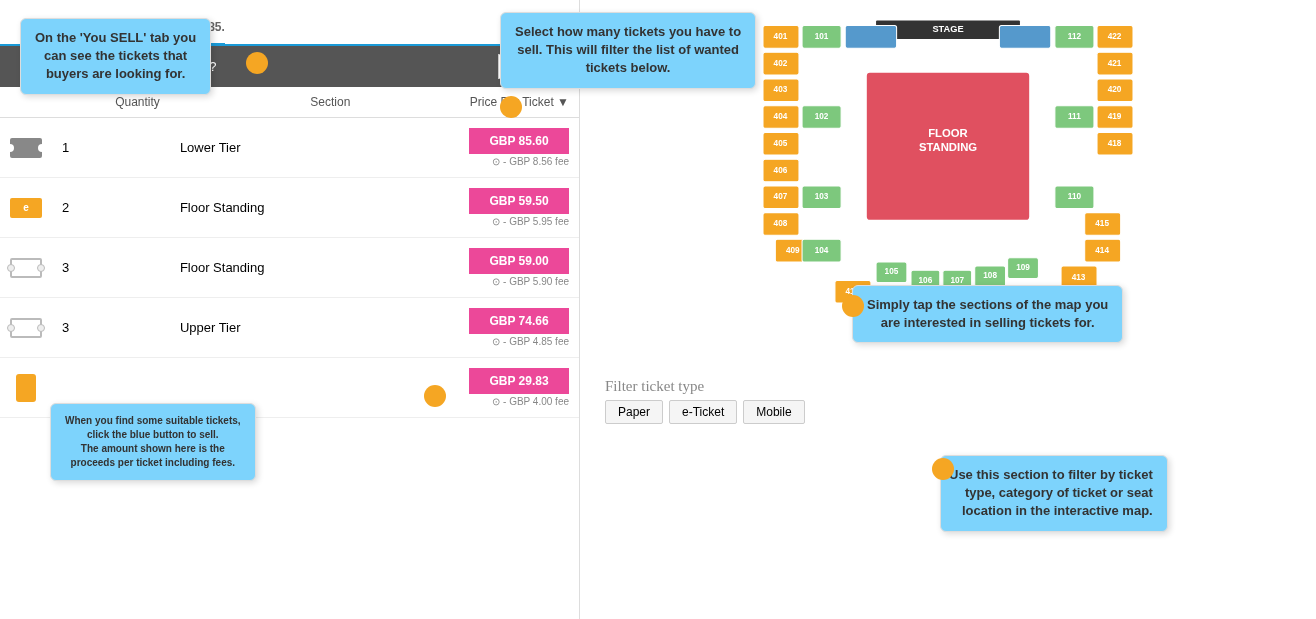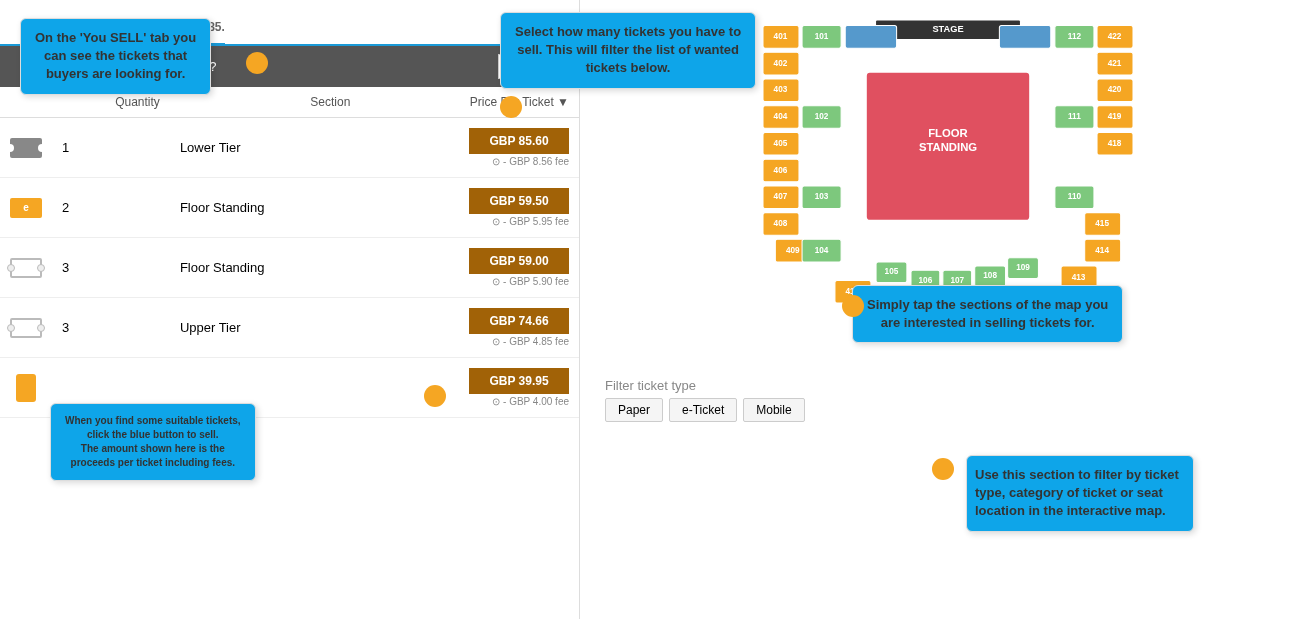--- a/index.html
+++ b/index.html
@@ -106,21 +106,21 @@
       border-bottom: 1px solid #eee;
     }
 
     .tickets-table tbody td {
       padding: 10px 10px;
       font-size: 13px;
       vertical-align: middle;
     }
 
     .price-btn {
-      background: #a16207;
+      background: #ec4899;
       color: white;
       border: none;
       padding: 6px 10px;
       font-size: 12px;
       font-weight: bold;
       cursor: pointer;
       text-align: center;
       min-width: 100px;
       display: block;
       margin-left: auto;
@@ -150,23 +150,24 @@
       position: relative;
     }
 
     
     .filter-section {
       margin-top: 8px;
       padding: 0 10px;
     }
 
     .filter-label {
-      font-size: 13px;
+      font-size: 15px;
       color: #888;
       margin-bottom: 5px;
+      font-family: Liberation Serif, serif;
     }
 
     .filter-buttons {
       display: flex;
       gap: 6px;
       flex-wrap: wrap;
       margin-bottom: 8px;
     }
 
     .filter-btn {
@@ -187,21 +188,21 @@
     }
 
     .badge-floor { background: #e8a0a8; color: #333; border: 1px solid #d08088; }
     .badge-lower { background: #a8d8a8; color: #333; border: 1px solid #88c088; }
     .badge-deck { background: #a8c8e8; color: #333; border: 1px solid #88a8d0; }
     .badge-upper { background: #f5d890; color: #333; border: 1px solid #e0c070; }
 
     
     .tooltip {
       position: absolute;
-      background: #0ea5e9;
+      background: #7dd3fc;
       border: 1px solid #ddd;
       border-radius: 6px;
       padding: 10px 14px;
       font-size: 13px;
       font-weight: bold;
       color: #333;
       line-height: 1.4;
       z-index: 100;
       box-shadow: 2px 2px 6px rgba(0,0,0,0.15);
     }
@@ -325,21 +326,21 @@
           </td>
         </tr>
 
         <tr>
           <td>
             <div style="width:20px;height:28px;background:#f5a623;border-radius:3px;margin:0 auto;"></div>
           </td>
           <td></td>
           <td></td>
           <td style="text-align:right;">
-            <button class="price-btn">GBP 39.95</button>
+            <button class="price-btn">GBP 29.83</button>
             <span class="price-fee">⊙ - GBP 4.00 fee</span>
           </td>
         </tr>
       </tbody>
     </table>
   </div>
 
   <div class="right-panel">
 
     <div class="venue-map">
@@ -456,19 +457,19 @@
   </div>
 
   <div class="tooltip-dot" style="left:424px; top:385px;"></div>
 
   <div class="tooltip" style="left:852px; top:285px; max-width:280px; font-size:13px; text-align:center;">
     <span>Simply tap the sections of the map you<br>are interested in selling tickets for.</span>
   </div>
 
   <div class="tooltip-dot" style="left:842px; top:295px;"></div>
 
-  <div class="tooltip" style="left:966px; top:455px; max-width:280px; font-size:13px; text-align:left;padding-left:8px;">
+  <div class="tooltip" style="left:940px; top:455px; max-width:280px; font-size:13px; text-align:right;padding-left:8px;">
     <span>Use this section to filter by ticket<br>type, category of ticket or seat<br>location in the interactive map.</span>
   </div>
 
   <div class="tooltip-dot" style="left:932px; top:458px;"></div>
 
 </div>
 
 </body></html>

